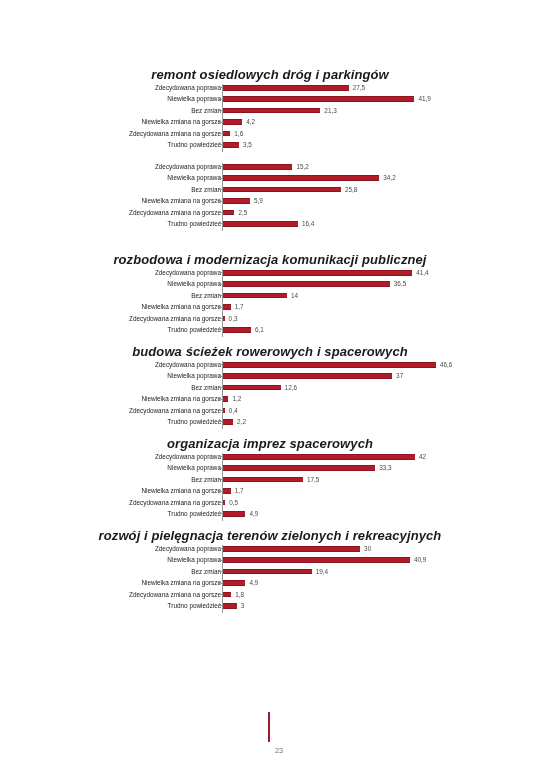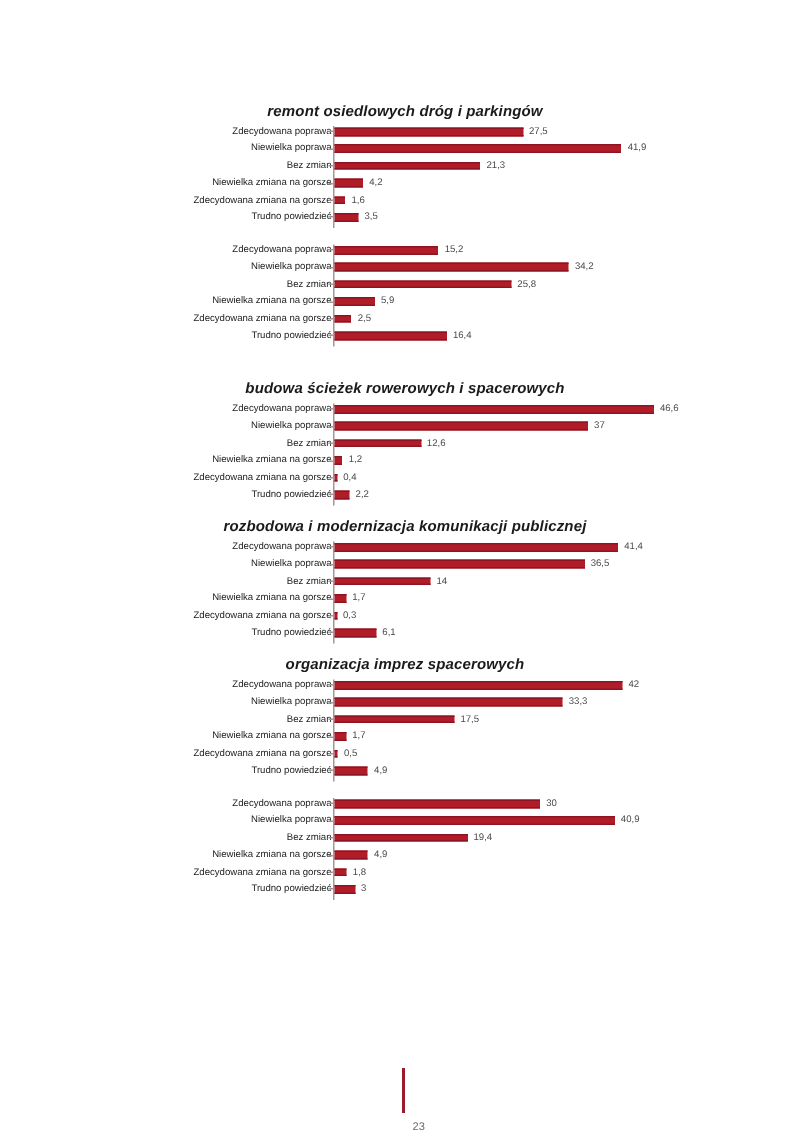--- a/index.html
+++ b/index.html
@@ -29,21 +29,21 @@
     width: 540px;
   }
 
   .chart-block {
     position: relative;
     height: 92px;
     width: 540px;
   }
 
   .chart-title {
-    font-size: 10px;
+    font-size: 13px;
     font-weight: bold;
     font-style: italic;
     color: #1a1a1a;
     text-align: center;
     letter-spacing: 0.1px;
     height: 13px;
     line-height: 13px;
     white-space: nowrap;
   }
 
@@ -220,20 +220,62 @@
           </div>
           <div class="row">
             <div class="cat-label">Trudno powiedzieć</div>
             <div class="tick"></div>
             <div class="bar" style="width: 74.95px;"></div>
             <div class="bar-value" style="left: 301.95px;">16,4</div>
           </div>
         </div>
       </div>
       <div class="chart-block">
+        <div class="chart-title">rozbodowa i modernizacja komunikacji publicznej</div>
+        <div class="plot">
+          <div class="axis-line"></div>
+          <div class="row">
+            <div class="cat-label">Zdecydowana poprawa</div>
+            <div class="tick"></div>
+            <div class="bar" style="width: 189.2px;"></div>
+            <div class="bar-value" style="left: 416.2px;">41,4</div>
+          </div>
+          <div class="row">
+            <div class="cat-label">Niewielka poprawa</div>
+            <div class="tick"></div>
+            <div class="bar" style="width: 166.81px;"></div>
+            <div class="bar-value" style="left: 393.81px;">36,5</div>
+          </div>
+          <div class="row">
+            <div class="cat-label">Bez zmian</div>
+            <div class="tick"></div>
+            <div class="bar" style="width: 63.98px;"></div>
+            <div class="bar-value" style="left: 290.98px;">14</div>
+          </div>
+          <div class="row">
+            <div class="cat-label">Niewielka zmiana na gorsze</div>
+            <div class="tick"></div>
+            <div class="bar" style="width: 7.77px;"></div>
+            <div class="bar-value" style="left: 234.77px;">1,7</div>
+          </div>
+          <div class="row">
+            <div class="cat-label">Zdecydowana zmiana na gorsze</div>
+            <div class="tick"></div>
+            <div class="bar" style="width: 1.6px;"></div>
+            <div class="bar-value" style="left: 228.6px;">0,3</div>
+          </div>
+          <div class="row">
+            <div class="cat-label">Trudno powiedzieć</div>
+            <div class="tick"></div>
+            <div class="bar" style="width: 27.88px;"></div>
+            <div class="bar-value" style="left: 254.88px;">6,1</div>
+          </div>
+        </div>
+      </div>
+      <div class="chart-block">
         <div class="chart-title">budowa ścieżek rowerowych i spacerowych</div>
         <div class="plot">
           <div class="axis-line"></div>
           <div class="row">
             <div class="cat-label">Zdecydowana poprawa</div>
             <div class="tick"></div>
             <div class="bar" style="width: 212.96px;"></div>
             <div class="bar-value" style="left: 439.96px;">46,6</div>
           </div>
           <div class="row">
@@ -262,104 +304,63 @@
           </div>
           <div class="row">
             <div class="cat-label">Trudno powiedzieć</div>
             <div class="tick"></div>
             <div class="bar" style="width: 10.05px;"></div>
             <div class="bar-value" style="left: 237.05px;">2,2</div>
           </div>
         </div>
       </div>
       <div class="chart-block">
-        <div class="chart-title">rozbodowa i modernizacja komunikacji publicznej</div>
-        <div class="plot">
-          <div class="axis-line"></div>
-          <div class="row">
-            <div class="cat-label">Zdecydowana poprawa</div>
-            <div class="tick"></div>
-            <div class="bar" style="width: 189.2px;"></div>
-            <div class="bar-value" style="left: 416.2px;">41,4</div>
-          </div>
-          <div class="row">
-            <div class="cat-label">Niewielka poprawa</div>
-            <div class="tick"></div>
-            <div class="bar" style="width: 166.81px;"></div>
-            <div class="bar-value" style="left: 393.81px;">36,5</div>
-          </div>
-          <div class="row">
-            <div class="cat-label">Bez zmian</div>
-            <div class="tick"></div>
-            <div class="bar" style="width: 63.98px;"></div>
-            <div class="bar-value" style="left: 290.98px;">14</div>
+        <div class="chart-title">organizacja imprez spacerowych</div>
+        <div class="plot">
+          <div class="axis-line"></div>
+          <div class="row">
+            <div class="cat-label">Zdecydowana poprawa</div>
+            <div class="tick"></div>
+            <div class="bar" style="width: 191.94px;"></div>
+            <div class="bar-value" style="left: 418.94px;">42</div>
+          </div>
+          <div class="row">
+            <div class="cat-label">Niewielka poprawa</div>
+            <div class="tick"></div>
+            <div class="bar" style="width: 152.18px;"></div>
+            <div class="bar-value" style="left: 379.18px;">33,3</div>
+          </div>
+          <div class="row">
+            <div class="cat-label">Bez zmian</div>
+            <div class="tick"></div>
+            <div class="bar" style="width: 79.98px;"></div>
+            <div class="bar-value" style="left: 306.98px;">17,5</div>
           </div>
           <div class="row">
             <div class="cat-label">Niewielka zmiana na gorsze</div>
             <div class="tick"></div>
             <div class="bar" style="width: 7.77px;"></div>
             <div class="bar-value" style="left: 234.77px;">1,7</div>
           </div>
           <div class="row">
             <div class="cat-label">Zdecydowana zmiana na gorsze</div>
             <div class="tick"></div>
-            <div class="bar" style="width: 1.6px;"></div>
-            <div class="bar-value" style="left: 228.6px;">0,3</div>
-          </div>
-          <div class="row">
-            <div class="cat-label">Trudno powiedzieć</div>
-            <div class="tick"></div>
-            <div class="bar" style="width: 27.88px;"></div>
-            <div class="bar-value" style="left: 254.88px;">6,1</div>
-          </div>
-        </div>
-      </div>
-      <div class="chart-block">
-        <div class="chart-title">organizacja imprez spacerowych</div>
-        <div class="plot">
-          <div class="axis-line"></div>
-          <div class="row">
-            <div class="cat-label">Zdecydowana poprawa</div>
-            <div class="tick"></div>
-            <div class="bar" style="width: 191.94px;"></div>
-            <div class="bar-value" style="left: 418.94px;">42</div>
-          </div>
-          <div class="row">
-            <div class="cat-label">Niewielka poprawa</div>
-            <div class="tick"></div>
-            <div class="bar" style="width: 152.18px;"></div>
-            <div class="bar-value" style="left: 379.18px;">33,3</div>
-          </div>
-          <div class="row">
-            <div class="cat-label">Bez zmian</div>
-            <div class="tick"></div>
-            <div class="bar" style="width: 79.98px;"></div>
-            <div class="bar-value" style="left: 306.98px;">17,5</div>
-          </div>
-          <div class="row">
-            <div class="cat-label">Niewielka zmiana na gorsze</div>
-            <div class="tick"></div>
-            <div class="bar" style="width: 7.77px;"></div>
-            <div class="bar-value" style="left: 234.77px;">1,7</div>
-          </div>
-          <div class="row">
-            <div class="cat-label">Zdecydowana zmiana na gorsze</div>
-            <div class="tick"></div>
             <div class="bar" style="width: 2.29px;"></div>
             <div class="bar-value" style="left: 229.28px;">0,5</div>
           </div>
           <div class="row">
             <div class="cat-label">Trudno powiedzieć</div>
             <div class="tick"></div>
             <div class="bar" style="width: 22.39px;"></div>
             <div class="bar-value" style="left: 249.39px;">4,9</div>
           </div>
         </div>
       </div>
       <div class="chart-block">
+        <div class="chart-title">rozwój i pielęgnacja terenów zielonych i rekreacyjnych</div>
         <div class="plot">
           <div class="axis-line"></div>
           <div class="row">
             <div class="cat-label">Zdecydowana poprawa</div>
             <div class="tick"></div>
             <div class="bar" style="width: 137.1px;"></div>
             <div class="bar-value" style="left: 364.1px;">30</div>
           </div>
           <div class="row">
             <div class="cat-label">Niewielka poprawa</div>

